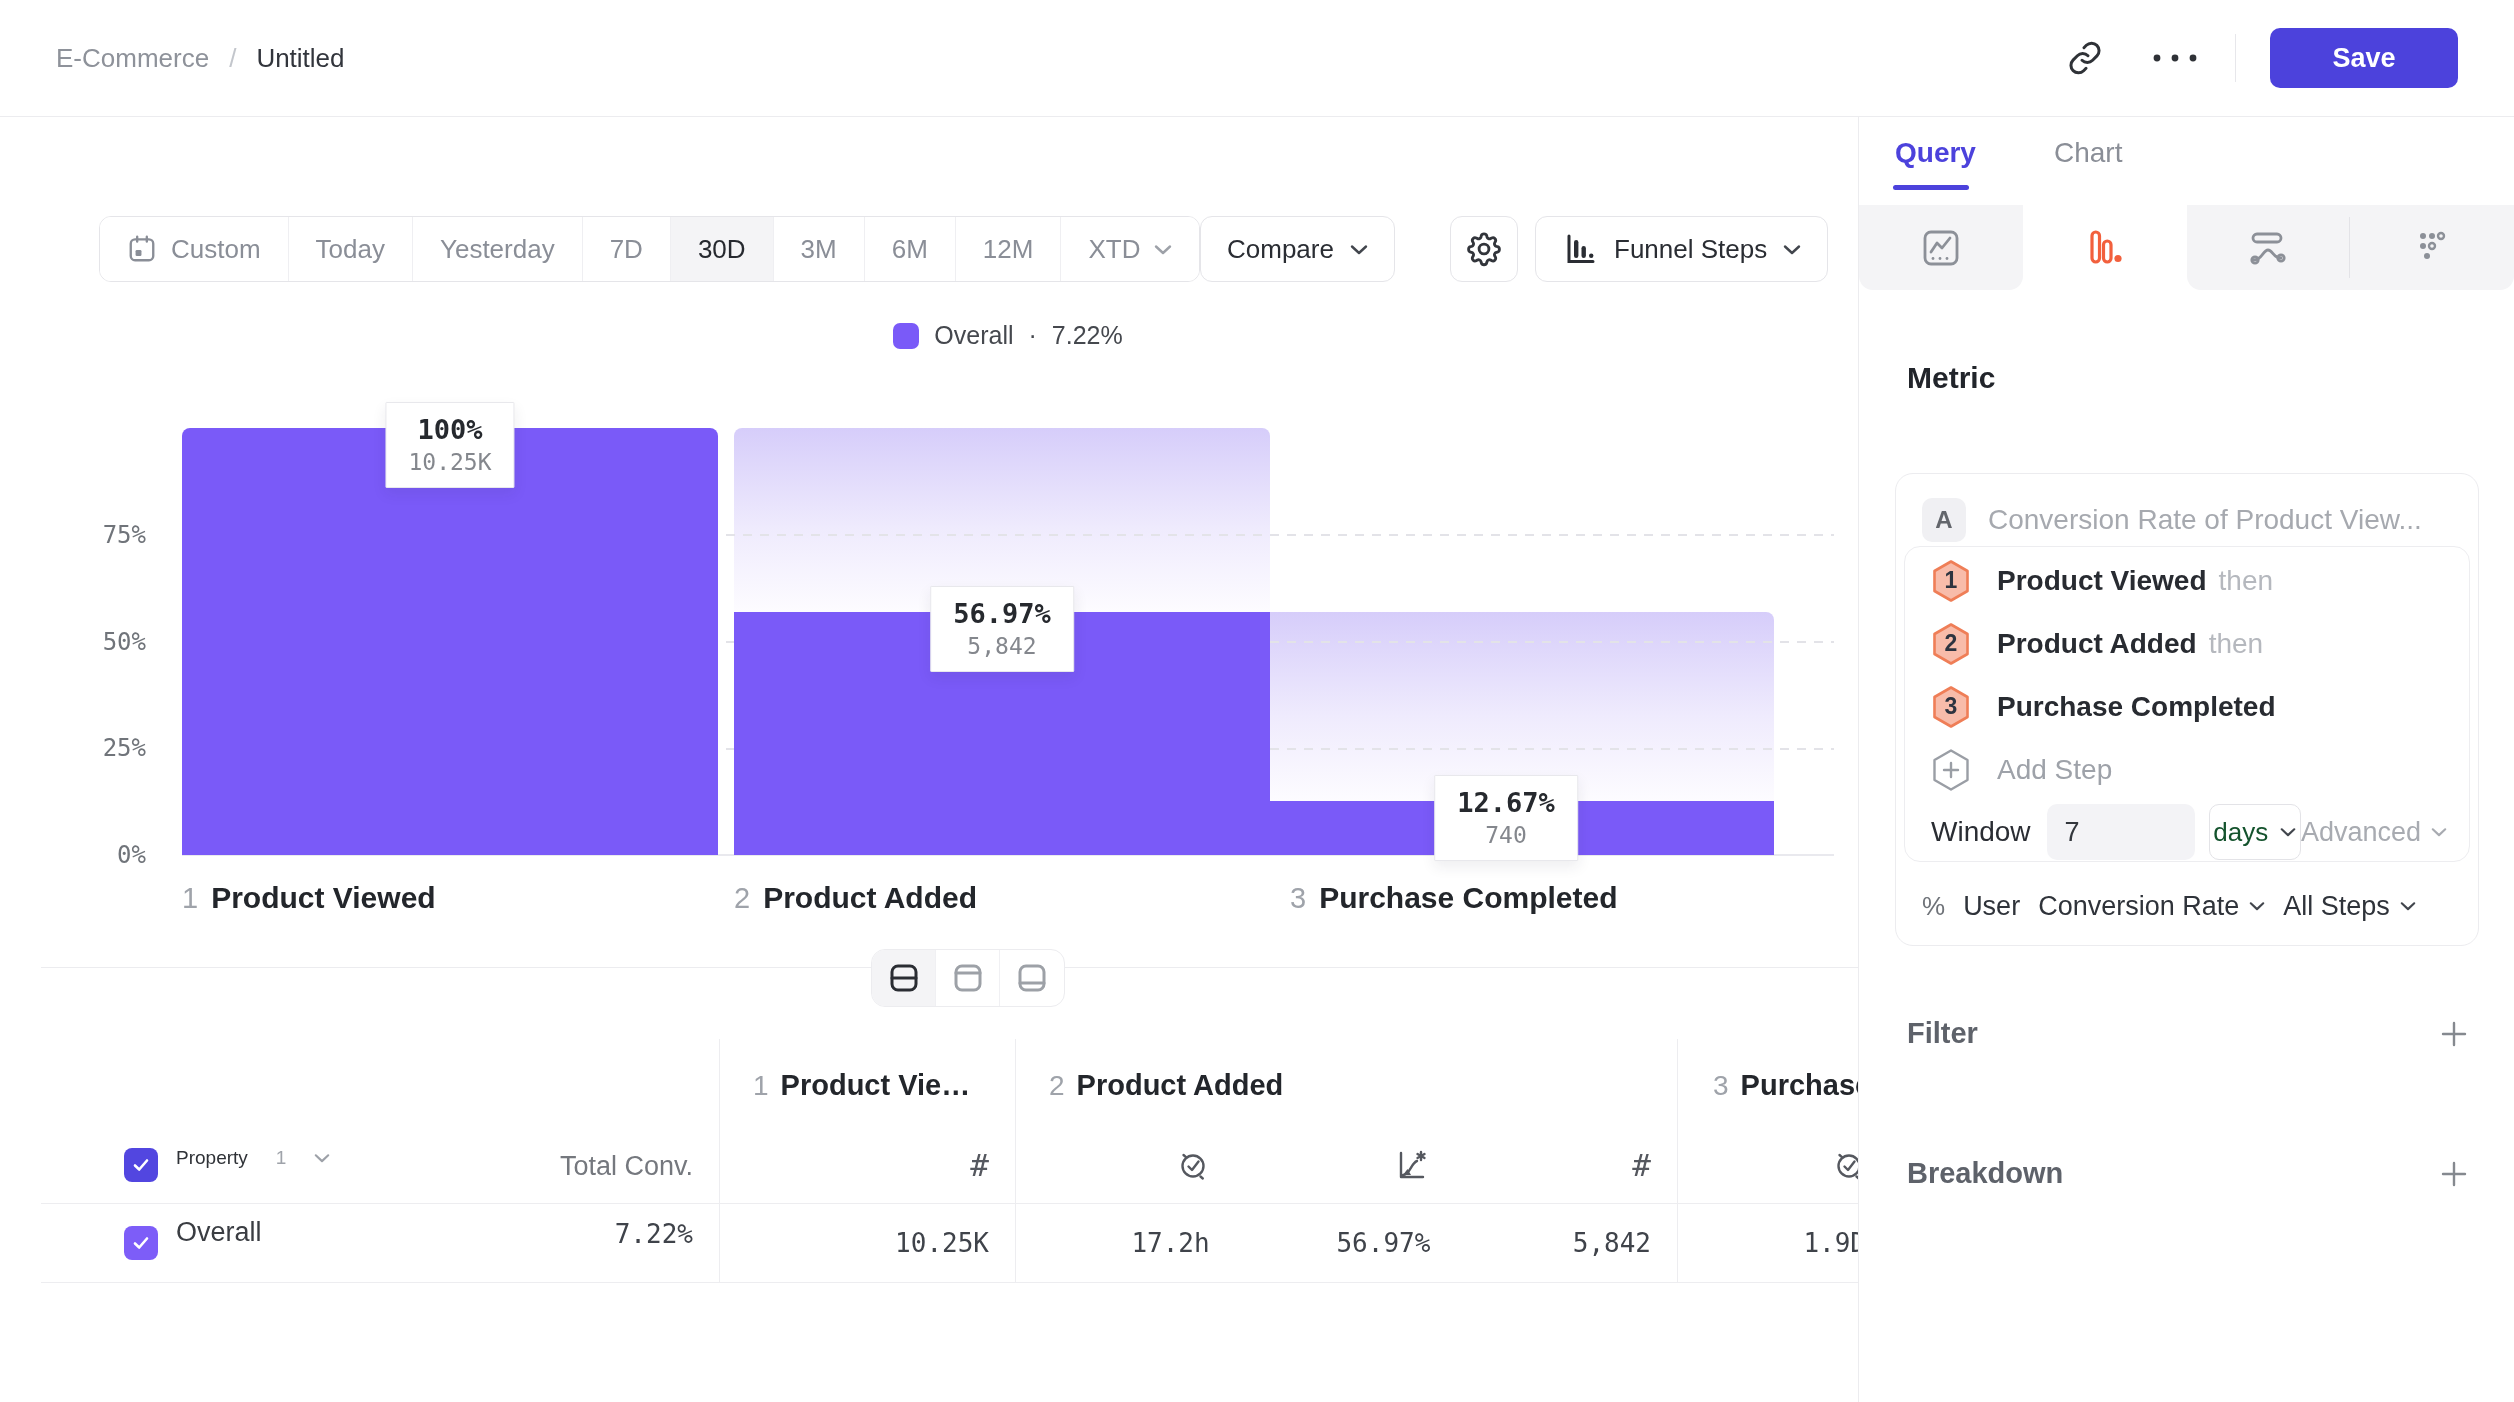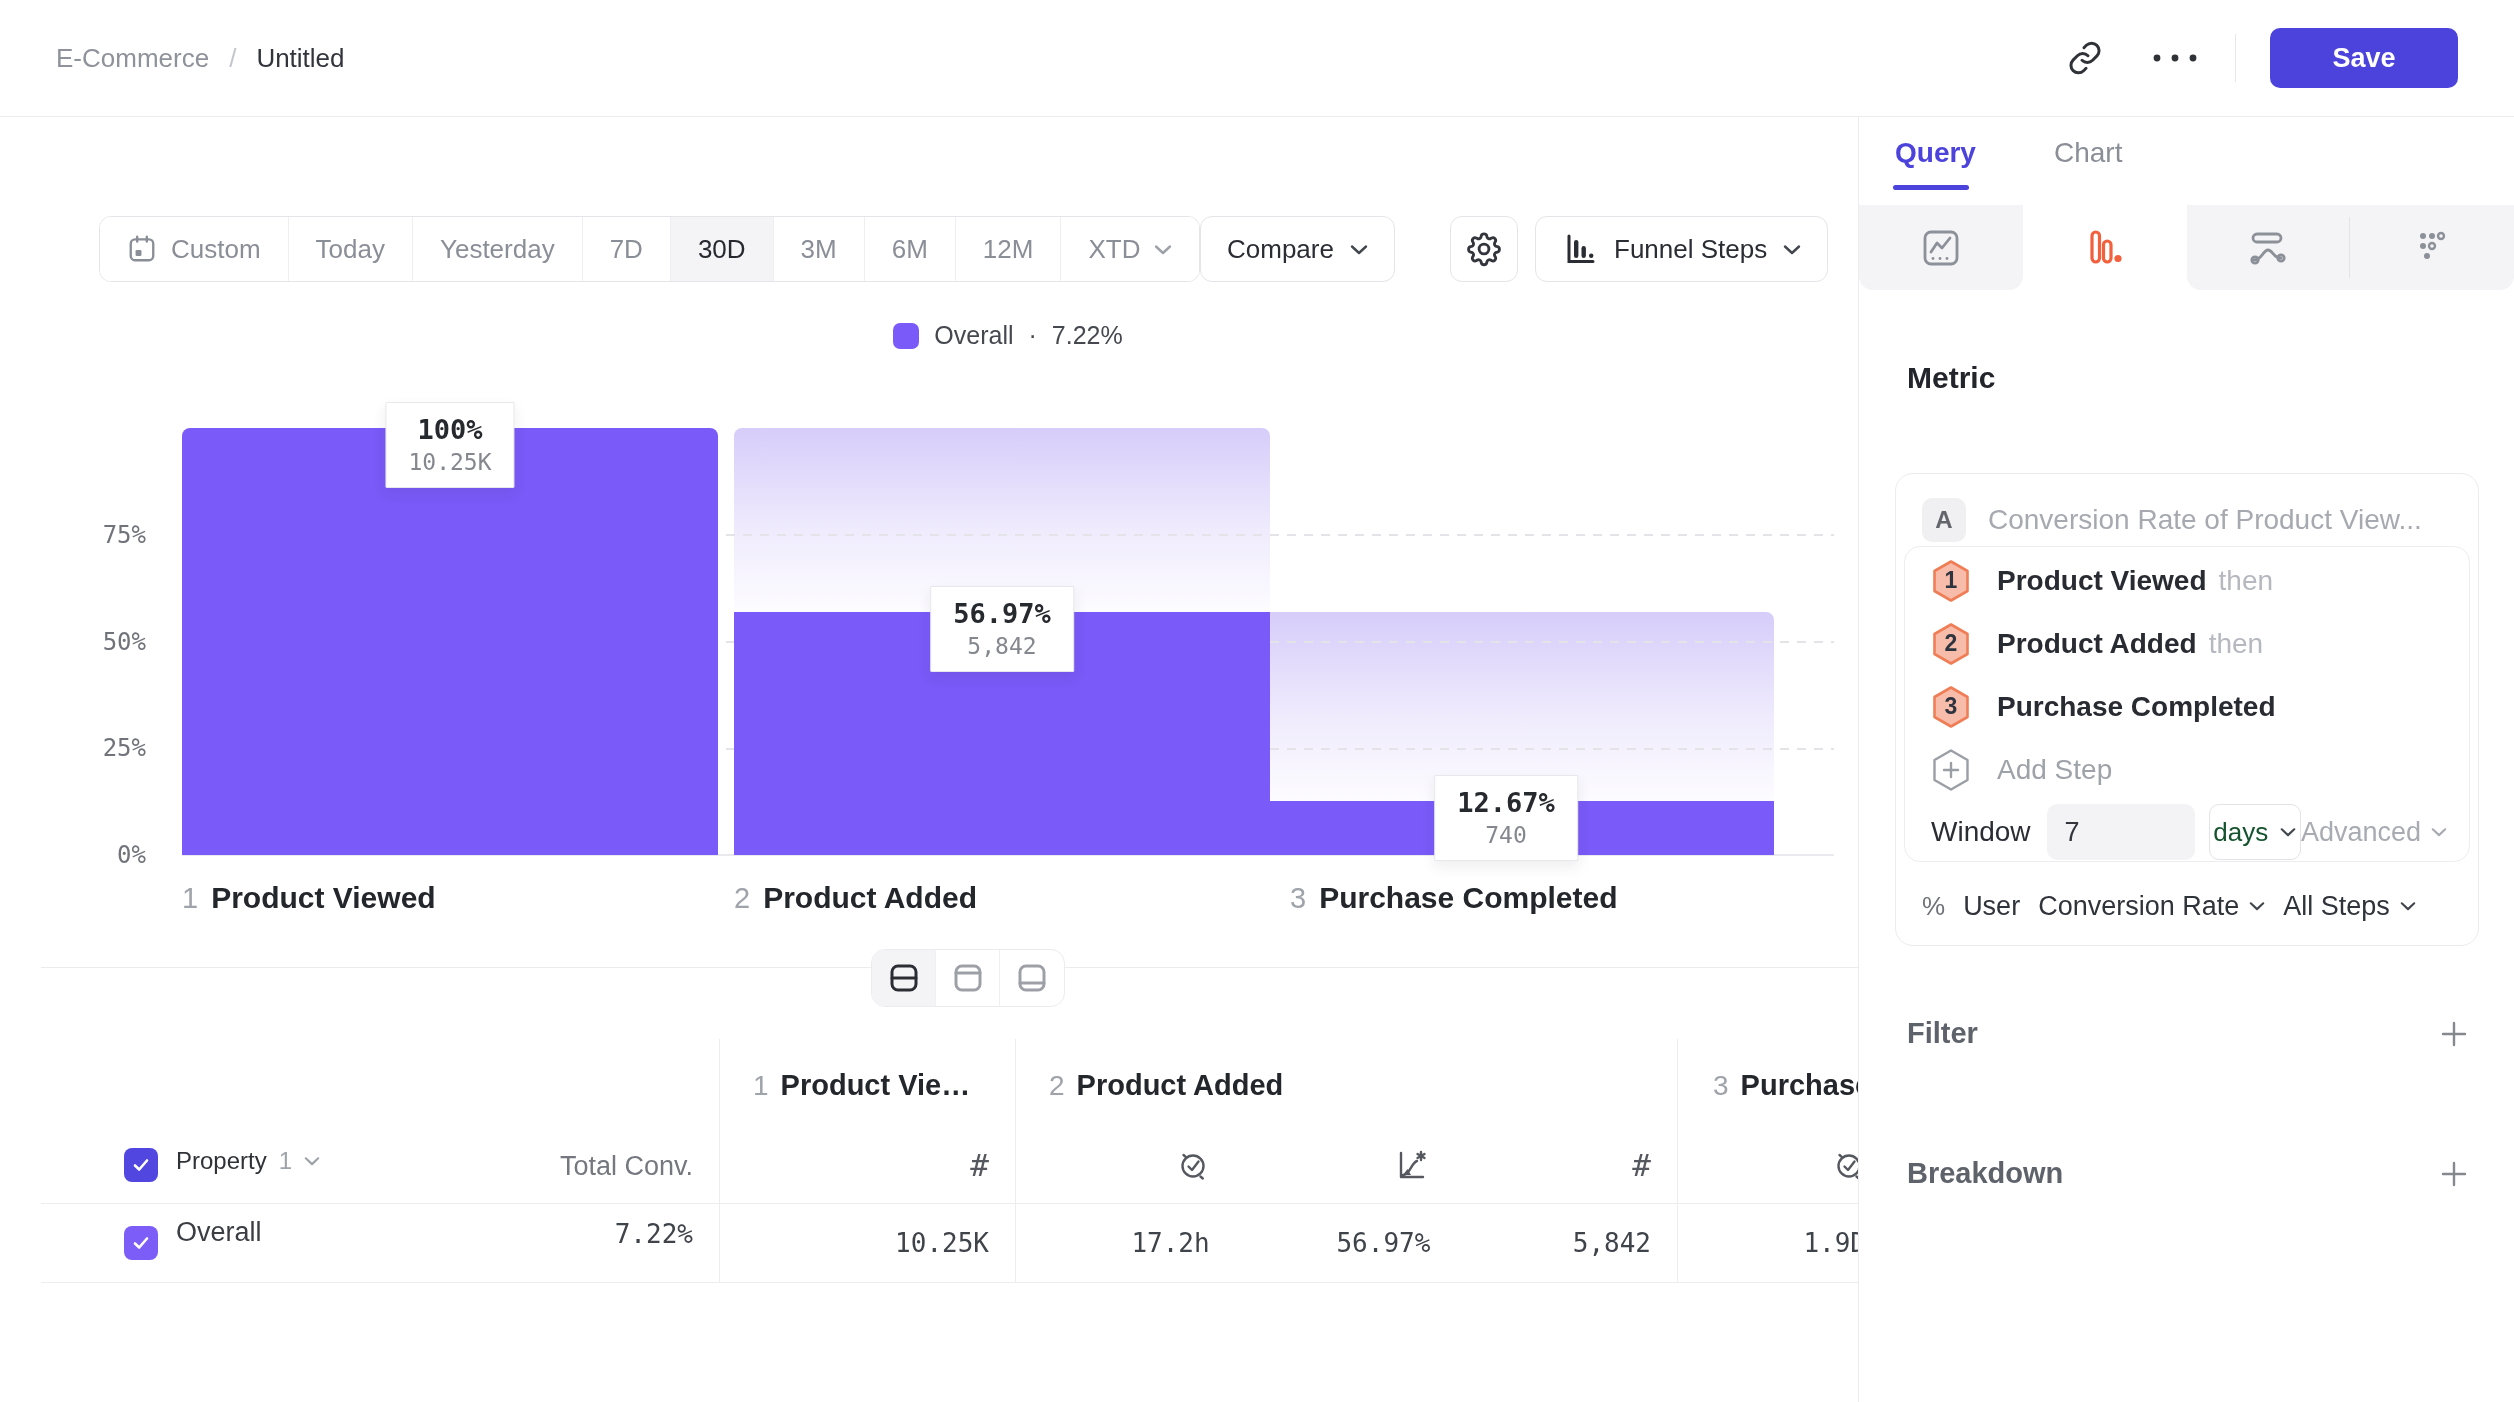--- a/index.html
+++ b/index.html
@@ -75,21 +75,21 @@
   .checkbox.row{background:var(--row-check);}
   .group-label{position:absolute;top:30px;display:flex;align-items:baseline;gap:12px;white-space:nowrap;}
   .group-label .idx{font-size:28px;color:#9FA3AA;}
   .group-label .nm{font-size:29px;font-weight:600;color:#23262B;}
   .nm.trunc{max-width:196px;overflow:hidden;text-overflow:ellipsis;display:inline-block;vertical-align:bottom;}
   .icons-row{position:absolute;top:100px;height:52px;display:flex;align-items:center;color:#55585F;}
   .icons-row .cell{flex:1;display:flex;justify-content:flex-end;padding-right:26px;align-items:center;}
   .vals-row{position:absolute;top:187px;height:34px;display:flex;align-items:center;}
   .vals-row .cell{flex:1;text-align:right;padding-right:26px;font-family:var(--mono);font-size:26px;color:#3F434A;}
   .hash{font-family:var(--mono);font-size:31px;color:#55585F;}
-  .prop-head{position:absolute;left:135px;top:108px;display:flex;align-items:center;gap:12px;font-size:24px;cursor:pointer;}
+  .prop-head{position:absolute;left:135px;top:108px;display:flex;align-items:center;gap:28px;font-size:19px;cursor:pointer;}
   .prop-head .p{color:#2F3237;}
   .prop-head .n{color:#9FA3AA;}
   .totalconv-head{position:absolute;left:380px;width:272px;top:112px;text-align:right;font-size:27px;color:#75787E;}
   .row-label{position:absolute;left:135px;top:178px;font-size:27px;color:#3A3D42;}
   .row-total{position:absolute;left:380px;width:272px;top:180px;text-align:right;font-family:var(--mono);font-size:26px;color:#3F434A;}
 
   
   .panel{position:absolute;top:117px;left:1858px;right:0;bottom:0;border-left:1px solid var(--border);background:#fff;}
   .panel-tabs{position:absolute;left:36px;top:20px;display:flex;gap:78px;font-size:28px;}
   .ptab{cursor:pointer;color:var(--txt-gray);font-weight:500;}

